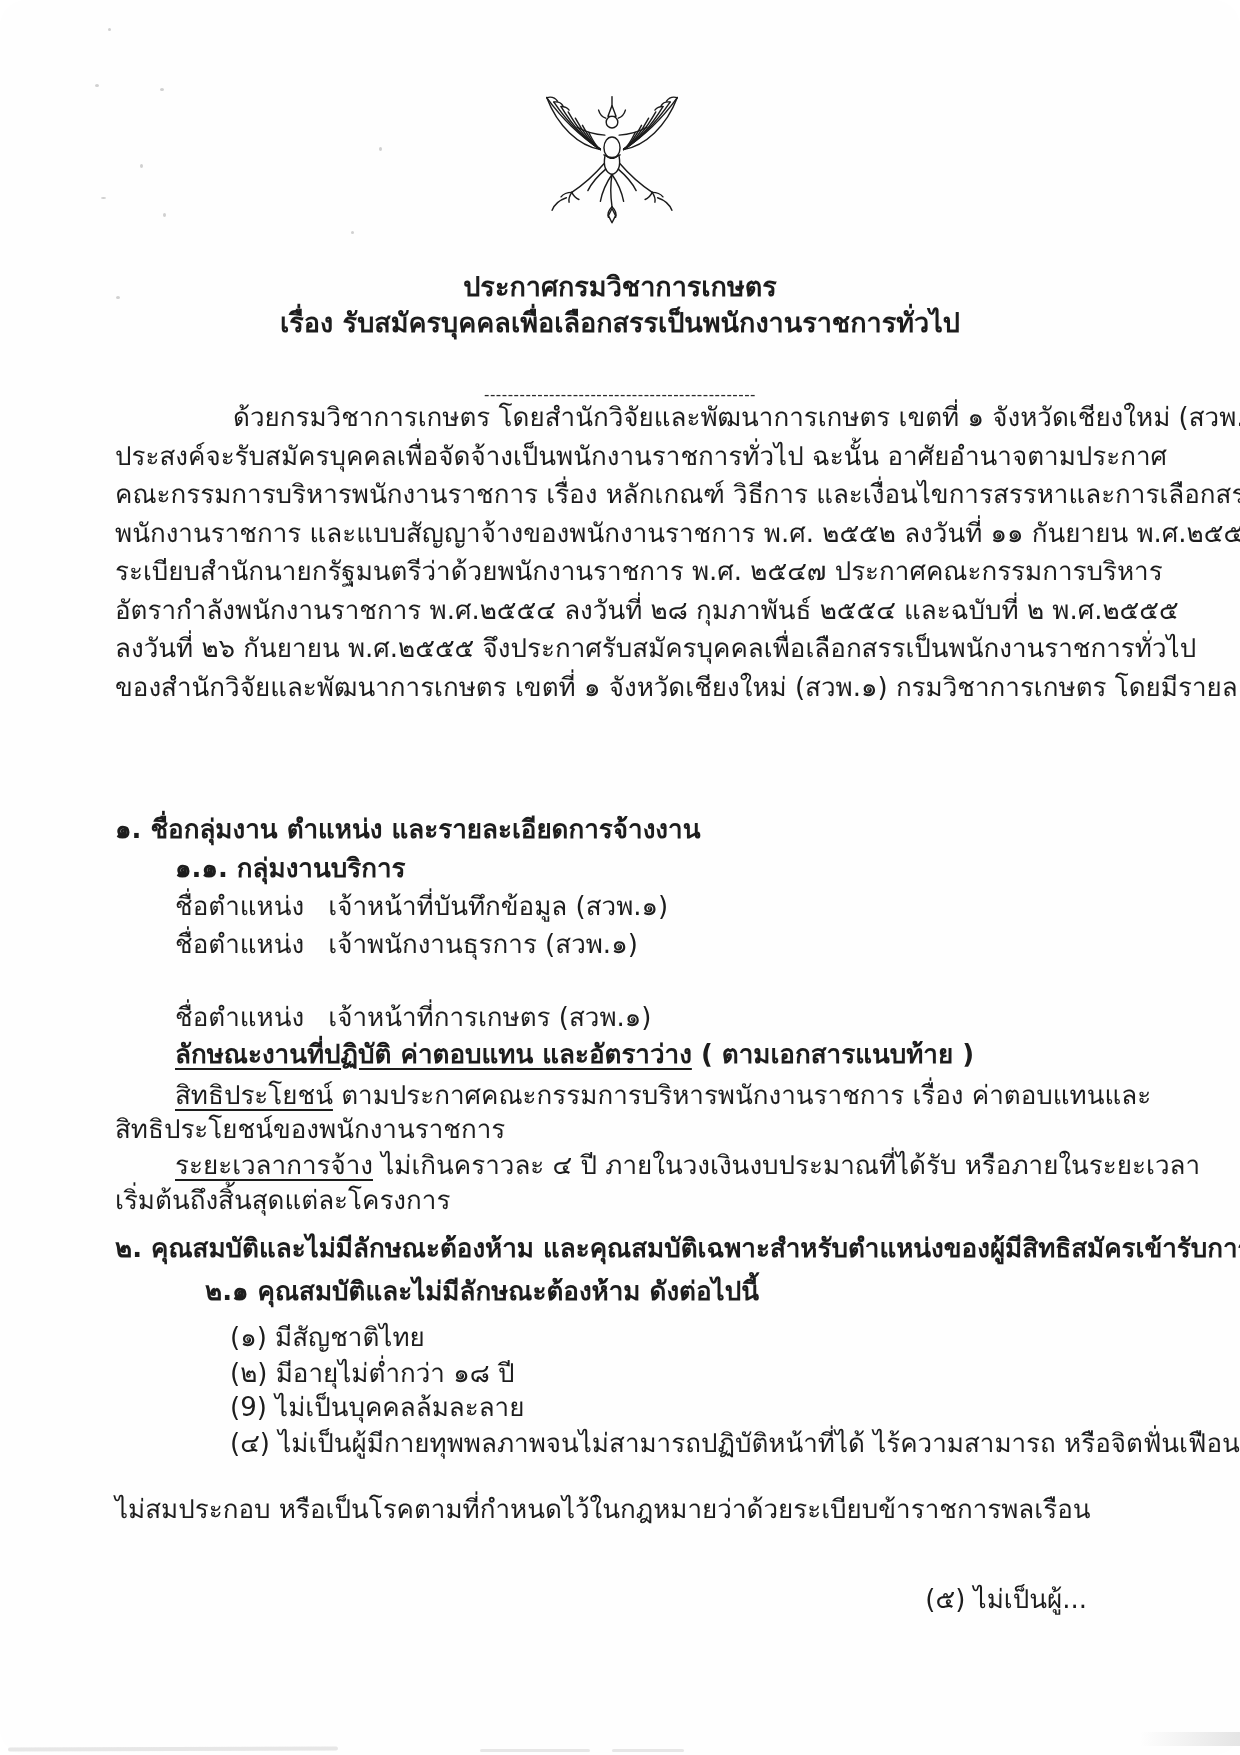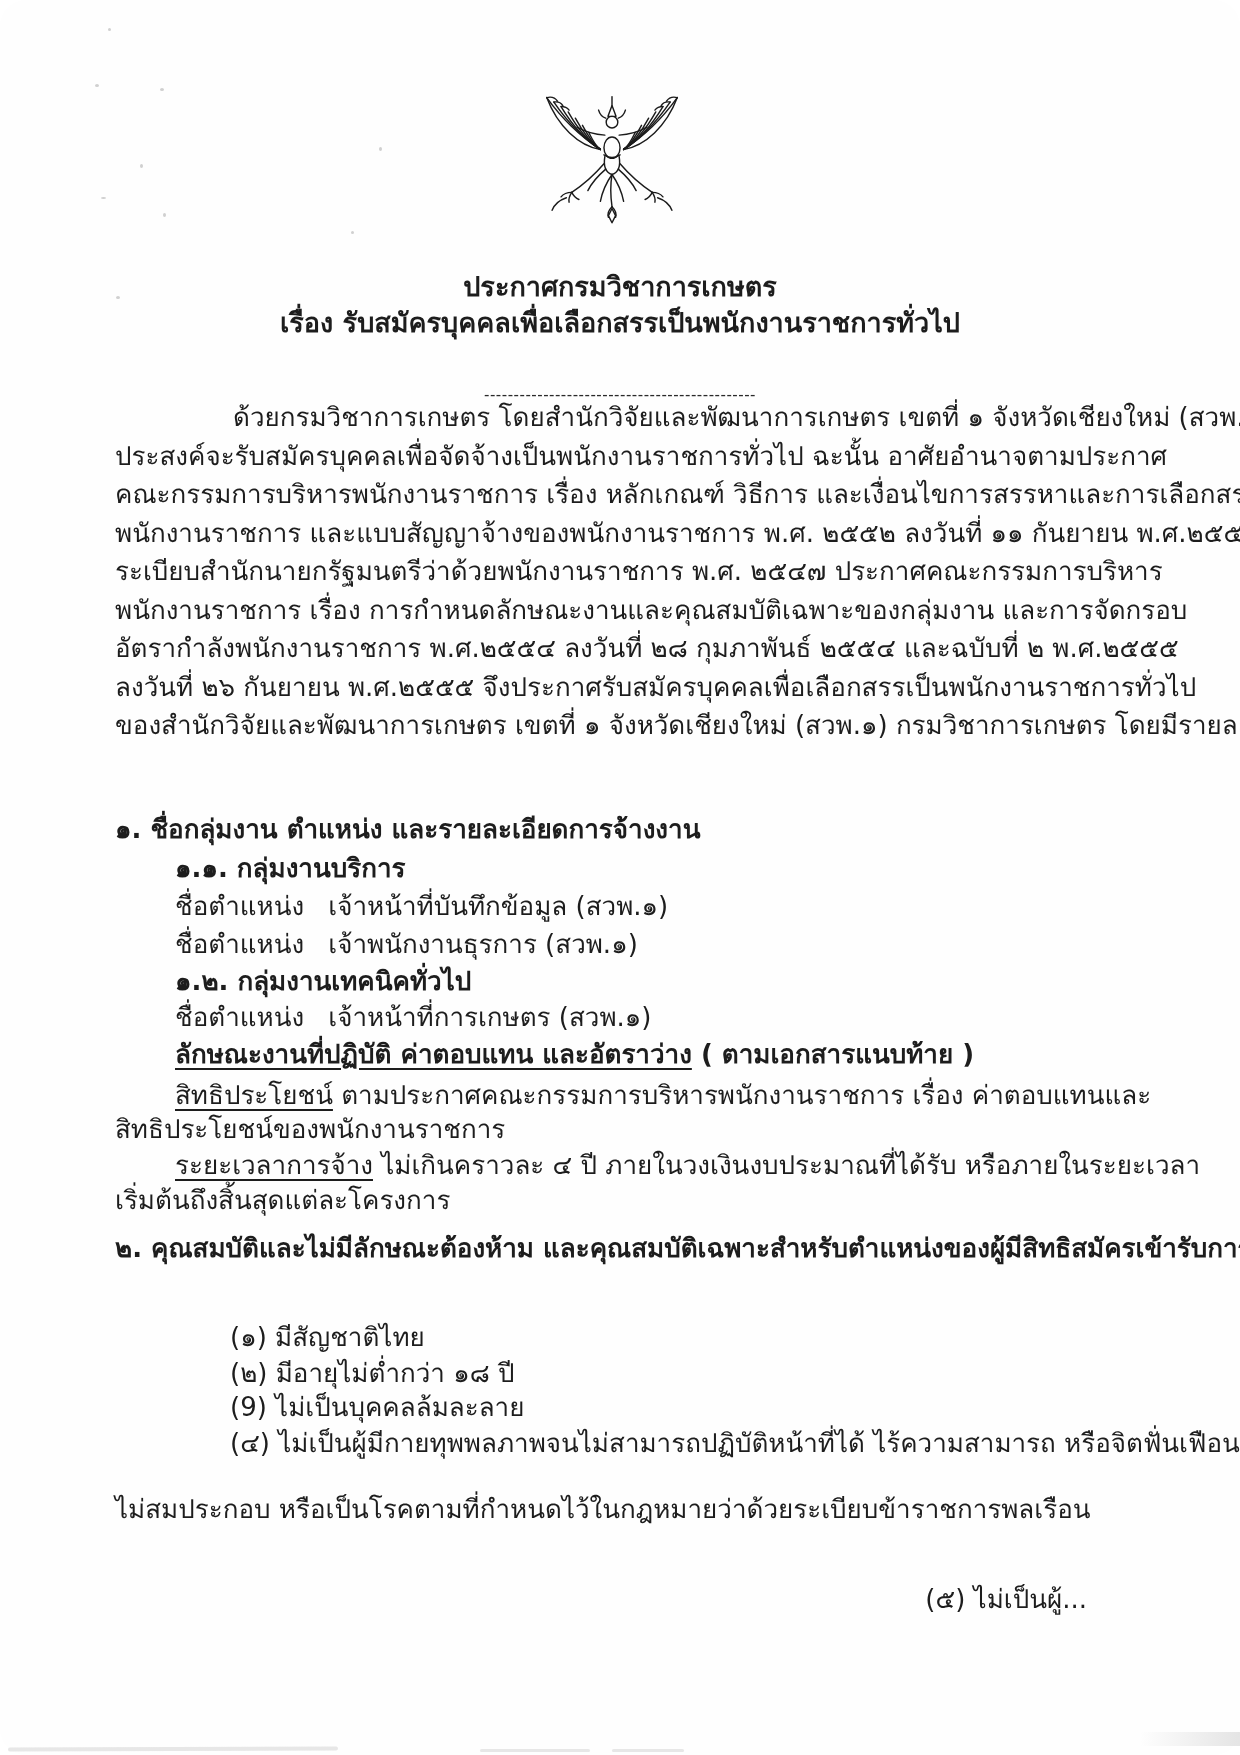--- a/index.html
+++ b/index.html
@@ -132,59 +132,58 @@
   <div class="abs centered title-line">ประกาศกรมวิชาการเกษตร</div>
   <div class="abs centered subject-line">เรื่อง  รับสมัครบุคคลเพื่อเลือกสรรเป็นพนักงานราชการทั่วไป</div>
   <div class="abs centered separator">----------------------------------------------</div>
 
   <div class="intro">
     <div class="iline indent">ด้วยกรมวิชาการเกษตร โดยสำนักวิจัยและพัฒนาการเกษตร เขตที่ ๑ จังหวัดเชียงใหม่ (สวพ.๑)</div>
     <div class="iline">ประสงค์จะรับสมัครบุคคลเพื่อจัดจ้างเป็นพนักงานราชการทั่วไป ฉะนั้น อาศัยอำนาจตามประกาศ</div>
     <div class="iline">คณะกรรมการบริหารพนักงานราชการ เรื่อง หลักเกณฑ์ วิธีการ และเงื่อนไขการสรรหาและการเลือกสรร</div>
     <div class="iline">พนักงานราชการ และแบบสัญญาจ้างของพนักงานราชการ พ.ศ. ๒๕๕๒ ลงวันที่ ๑๑ กันยายน พ.ศ.๒๕๕๒</div>
     <div class="iline">ระเบียบสำนักนายกรัฐมนตรีว่าด้วยพนักงานราชการ พ.ศ. ๒๕๔๗ ประกาศคณะกรรมการบริหาร</div>
-    <div class="iline">พนักงานราชการ เรื่อง การกำหนดลักษณะงานและคุณสมบัติเฉพาะของกลุ่มงาน และการจัดกรอบ</div>
     <div class="iline">อัตรากำลังพนักงานราชการ พ.ศ.๒๕๕๔ ลงวันที่ ๒๘ กุมภาพันธ์ ๒๕๕๔ และฉบับที่ ๒ พ.ศ.๒๕๕๕</div>
     <div class="iline">ลงวันที่ ๒๖ กันยายน พ.ศ.๒๕๕๕ จึงประกาศรับสมัครบุคคลเพื่อเลือกสรรเป็นพนักงานราชการทั่วไป</div>
     <div class="iline">ของสำนักวิจัยและพัฒนาการเกษตร เขตที่ ๑ จังหวัดเชียงใหม่ (สวพ.๑) กรมวิชาการเกษตร โดยมีรายละเอียด</div>
   </div>
 
   <div class="abs b" style="top:812px;">๑.  ชื่อกลุ่มงาน  ตำแหน่ง  และรายละเอียดการจ้างงาน</div>
   <div class="abs b x175" style="top:851px;">๑.๑. กลุ่มงานบริการ</div>
 
   <div class="abs x175" style="top:889px;">
     <span class="pos-label">ชื่อตำแหน่ง</span>
     <span>เจ้าหน้าที่บันทึกข้อมูล (สวพ.๑)</span>
   </div>
   <div class="abs x175" style="top:927px;">
     <span class="pos-label">ชื่อตำแหน่ง</span>
     <span>เจ้าพนักงานธุรการ (สวพ.๑)</span>
   </div>
 
-  <div class="abs b x175" style="top:964px;">๑.๒. กลุ่มงานเทคนิคทั่วไป</div>
   <div class="abs x175" style="top:1000px;">
     <span class="pos-label">ชื่อตำแหน่ง</span>
     <span>เจ้าหน้าที่การเกษตร (สวพ.๑)</span>
   </div>
 
   <div class="abs x175" style="top:1078px;">
     <span class="u">สิทธิประโยชน์</span><span> ตามประกาศคณะกรรมการบริหารพนักงานราชการ เรื่อง ค่าตอบแทนและ</span>
   </div>
 
   <div class="abs b x175" style="top:1037px;">
     <span class="u">ลักษณะงานที่ปฏิบัติ ค่าตอบแทน และอัตราว่าง</span><span>  ( ตามเอกสารแนบท้าย )</span>
   </div>
   <div class="abs" style="top:1112px;">สิทธิประโยชน์ของพนักงานราชการ</div>
 
   <div class="abs x175" style="top:1148px;">
     <span class="u">ระยะเวลาการจ้าง</span><span>  ไม่เกินคราวละ ๔ ปี ภายในวงเงินงบประมาณที่ได้รับ หรือภายในระยะเวลา</span>
   </div>
   <div class="abs" style="top:1183px;">เริ่มต้นถึงสิ้นสุดแต่ละโครงการ</div>
 
   <div class="abs b" style="top:1231px;">๒.  คุณสมบัติและไม่มีลักษณะต้องห้าม และคุณสมบัติเฉพาะสำหรับตำแหน่งของผู้มีสิทธิสมัครเข้ารับการเลือกสรร</div>
+  <div class="abs b x205" style="top:1274px;">๒.๑ คุณสมบัติและไม่มีลักษณะต้องห้าม  ดังต่อไปนี้</div>
 
   <div class="abs x230" style="top:1320px;">(๑) มีสัญชาติไทย</div>
   <div class="abs x230" style="top:1356px;">(๒) มีอายุไม่ต่ำกว่า ๑๘  ปี</div>
   <div class="abs x230" style="top:1390px;">(9) ไม่เป็นบุคคลล้มละลาย</div>
   <div class="abs x230" style="top:1426px;">(๔) ไม่เป็นผู้มีกายทุพพลภาพจนไม่สามารถปฏิบัติหน้าที่ได้  ไร้ความสามารถ หรือจิตฟั่นเฟือน</div>
   <div class="abs" style="top:1462px;margin-top:30px;">ไม่สมประกอบ หรือเป็นโรคตามที่กำหนดไว้ในกฎหมายว่าด้วยระเบียบข้าราชการพลเรือน</div>
 
   <div class="catchword">(๕) ไม่เป็นผู้...</div>
 
   <div>

